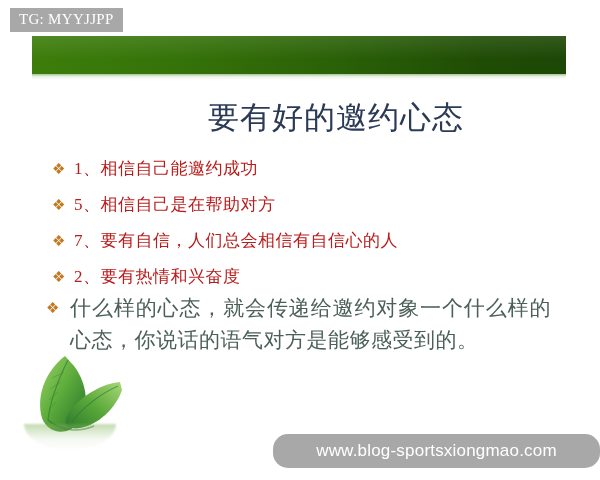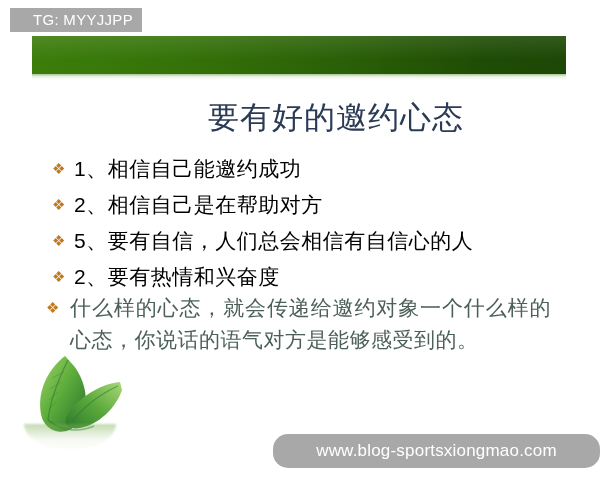--- a/index.html
+++ b/index.html
@@ -16,28 +16,28 @@
     height: 480px;
     background: #ffffff;
     overflow: hidden;
   }
 
   
   #tg-badge {
     position: absolute;
     left: 10px;
     top: 8px;
-    padding: 2px 9px 3px 23px;
+    padding: 2px 9px 3px 9px;
     background: #a8a8a8;
     color: #ffffff;
     font-size: 15px;
     line-height: 19px;
     letter-spacing: 0.3px;
     white-space: nowrap;
-    font-family: Liberation Sans, sans-serif;
+    font-family: Liberation Serif, serif;
   }
 
   
   #header-band {
     position: absolute;
     left: 32px;
     top: 36px;
     width: 534px;
     height: 38px;
     background: linear-gradient(90deg, #3c7d0b 0%, #357209 28%, #2a6007 58%, #1f4c05 85%, #1d4705 100%);
@@ -92,24 +92,24 @@
     flex: 0 0 auto;
     width: 22px;
     font-size: 15px;
     line-height: 30px;
     color: #c07a22;
     text-align: left;
     font-family: "DejaVu Sans", sans-serif;
   }
   .bullet-text {
     flex: 1 1 auto;
-    color: #000000;
-    font-size: 21px;
+    color: #b91c1c;
+    font-size: 17px;
     line-height: 30px;
-    font-family: Liberation Sans, sans-serif;
+    font-family: Liberation Serif, serif;
     letter-spacing: 0.5px;
   }
 
   
   #para-block {
     position: absolute;
     left: 46px;
     top: 292px;
     width: 505px;
     display: flex;
@@ -186,26 +186,26 @@
 
   <div id="bullets">
 
     <div class="bullet-row">
       <span class="bullet-mark">❖</span>
       <span class="bullet-text">1、相信自己能邀约成功</span>
     </div>
 
     <div class="bullet-row">
       <span class="bullet-mark">❖</span>
-      <span class="bullet-text">2、相信自己是在帮助对方</span>
-    </div>
-
-    <div class="bullet-row">
-      <span class="bullet-mark">❖</span>
-      <span class="bullet-text">5、要有自信，人们总会相信有自信心的人</span>
+      <span class="bullet-text">5、相信自己是在帮助对方</span>
+    </div>
+
+    <div class="bullet-row">
+      <span class="bullet-mark">❖</span>
+      <span class="bullet-text">7、要有自信，人们总会相信有自信心的人</span>
     </div>
 
     <div class="bullet-row">
       <span class="bullet-mark">❖</span>
       <span class="bullet-text">2、要有热情和兴奋度</span>
     </div>
 
   </div>
 
   <div id="para-block">

